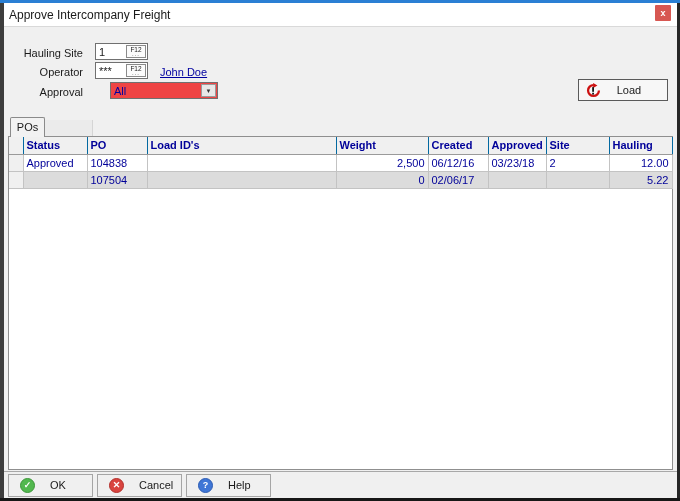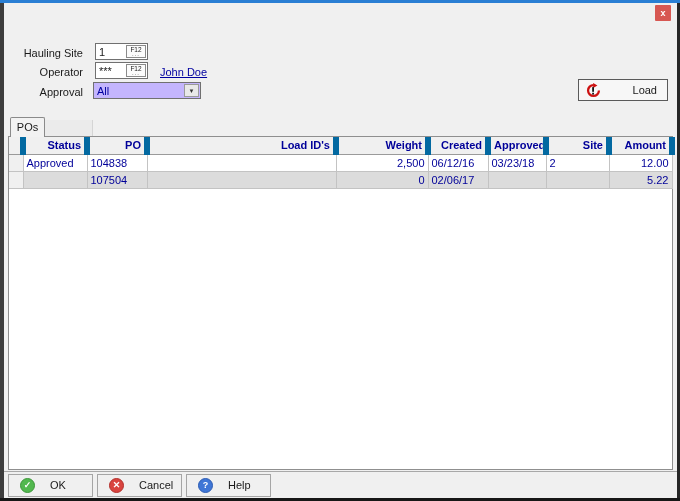--- a/index.html
+++ b/index.html
@@ -51,37 +51,37 @@
     margin-left:auto; margin-right:1px; width:21px; height:13px;
     background:#fbfbfb; border:1px solid #8a8a8a;
     font-size:6.5px; line-height:5px; text-align:center; color:#1a1a1a;
     cursor:pointer; padding-top:1px;
   }
   .f12-dots { font-size:6px; line-height:4px; letter-spacing:1px; }
   .display-text {
     position:absolute; left:160px; font-size:11px; color:#0000a0;
   }
   .dropdown {
-    position:absolute; left:93px; top:82px; width:108px; height:17px;
-    background:#c4b5fd; border:1px solid #707070;
+    position:absolute; left:110px; top:82px; width:108px; height:17px;
+    background:#ef4444; border:1px solid #707070;
     display:flex; align-items:center; cursor:pointer;
   }
   .dropdown-value { font-size:11px; color:#0000a0; padding-left:3px; }
   .dropdown-arrow {
     margin-left:auto; width:15px; height:13px; margin-right:1px;
     background:#e8e8e8; border:1px solid #9a9a9a;
     font-size:6px; color:#333; display:flex; align-items:center; justify-content:center;
   }
   .load-btn {
     position:absolute; left:578px; top:79px; width:90px; height:22px;
     background:#f7f7f7; border:1px solid #5a5a5a;
     display:flex; align-items:center; cursor:pointer;
   }
   .load-icon { width:15px; height:15px; margin-left:7px; }
-  .load-label { flex:1; text-align:right; font-size:11px; color:#1a1a1a; margin-right:10px; }
+  .load-label { flex:1; text-align:center; font-size:11px; color:#1a1a1a; margin-right:10px; }
 
   
   .tab {
     position:absolute; left:10px; top:117px; width:35px; height:20px;
     background:#f2f2f2; border:1px solid #8a8a8a; border-bottom:none;
     border-radius:2px 2px 0 0;
     font-size:11px; color:#1a1a1a; text-align:center; line-height:19px;
     cursor:pointer; z-index:2;
   }
   .tab-strip-rest {
@@ -94,22 +94,22 @@
     position:absolute; left:8px; top:136px; width:665px; height:334px;
     background:#ffffff; border:1px solid #8f8f8f;
   }
   table.grid { border-collapse:collapse; table-layout:fixed; width:663px; }
   table.grid th, table.grid td {
     height:17px; font-size:11px; overflow:hidden; white-space:nowrap;
     border-right:1px solid #c3c3c3; border-bottom:1px solid #c3c3c3;
     padding:0 3px; vertical-align:middle;
   }
   table.grid th {
-    background:#f0f0f0; color:#000099; font-weight:bold; text-align:right;
-    border-right:6px solid #0369a1; border-bottom:1px solid #9a9a9a;
+    background:#f0f0f0; color:#000099; font-weight:bold; text-align:left;
+    border-right:1px solid #0369a1; border-bottom:1px solid #9a9a9a;
   }
   td.sel, th.sel { background:#f0f0f0; border-right:1px solid #9a9a9a; }
   table.grid td { color:#000099; }
   tr.alt td { background:#dcdcdc; }
   tr.alt td.sel { background:#f0f0f0; }
   .num { text-align:right; }
 
   
   .footer {
     position:absolute; left:4px; top:471px; width:673px; height:27px;
@@ -134,20 +134,23 @@
 </style>
 </head>
 <body>
 
 <div class="window">
   <div class="edge-top"></div>
   <div class="edge-left"></div>
   <div class="edge-right"></div>
   <div class="edge-bottom"></div>
 
+  <div class="titlebar">
+    <span class="title-text">Approve Intercompany Freight</span>
+  </div>
   <div class="close-btn">
     <span>x</span>
   </div>
 
   <div class="form-label" style="top:47px;">Hauling Site</div>
   <div class="lookup-box" style="top:43px;">
     <input value="1" style="">
     <div class="f12-btn">
       <div>F12</div>
       <div class="f12-dots">...</div>
@@ -201,21 +204,21 @@
       <tbody>
           <tr>
         <th class="sel"></th>
         <th>Status</th>
         <th>PO</th>
         <th>Load ID's</th>
         <th class="num">Weight</th>
         <th>Created</th>
         <th>Approved</th>
         <th>Site</th>
-        <th class="num">Amount</th>
+        <th class="num">Hauling</th>
       </tr>
       <tr>
         <td class="sel"></td>
         <td>Approved</td>
         <td>104838</td>
         <td></td>
         <td class="num">2,500</td>
         <td>06/12/16</td>
         <td>03/23/18</td>
         <td>2</td>

